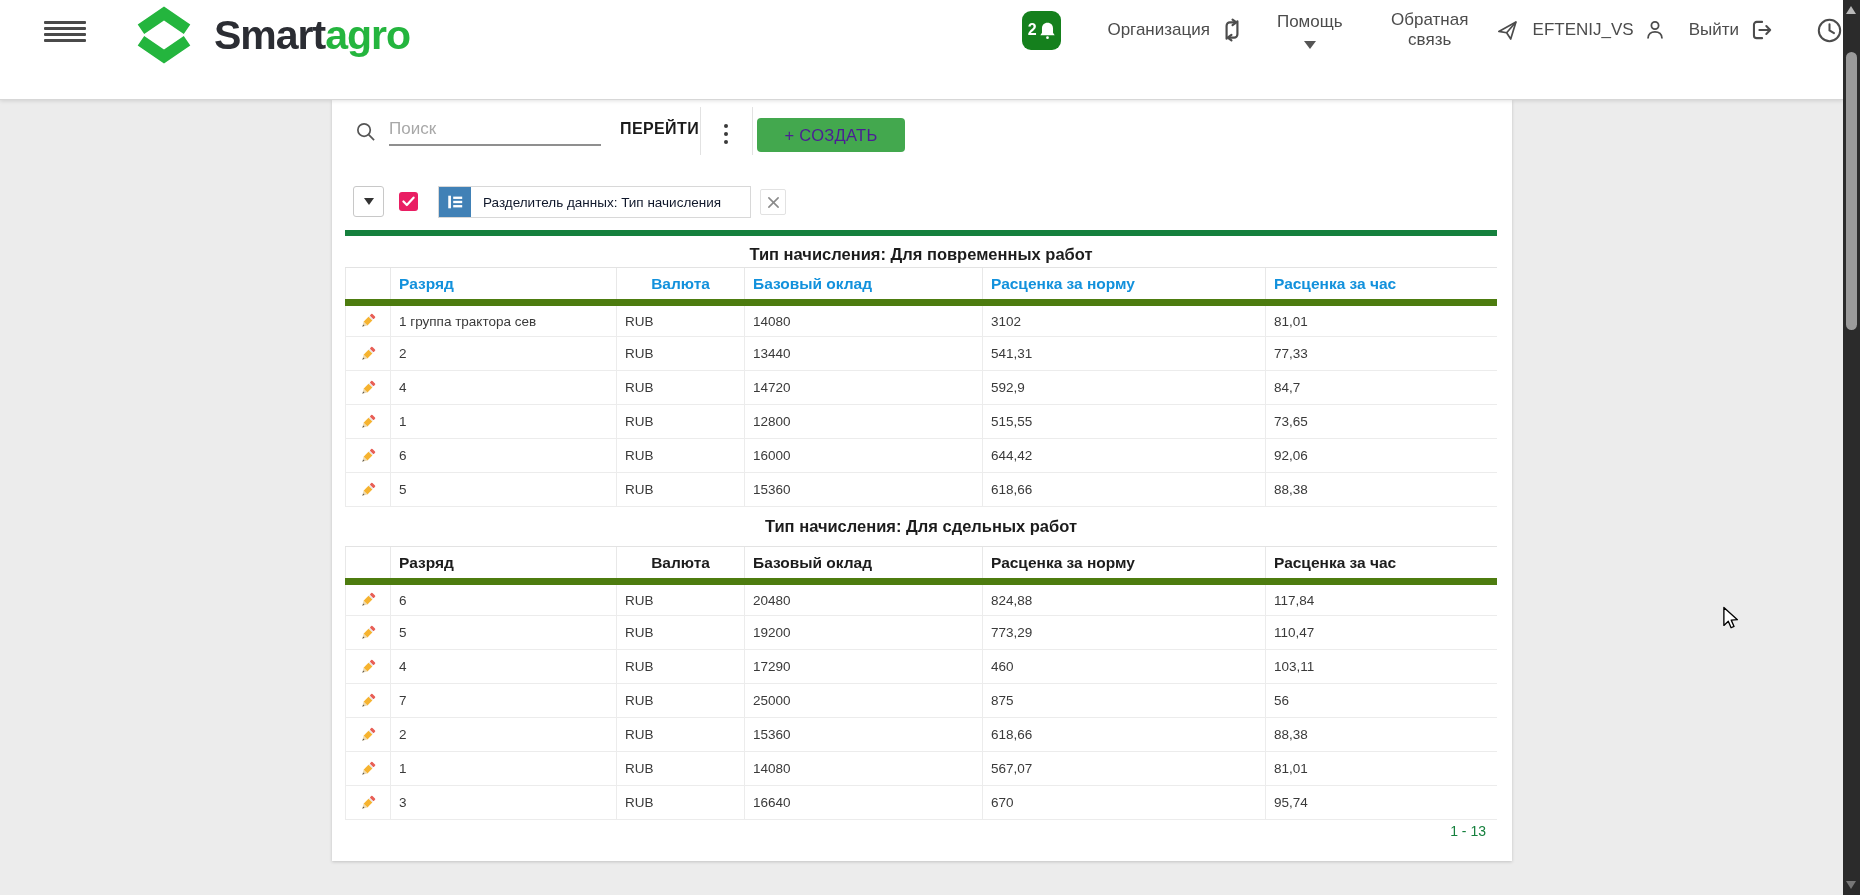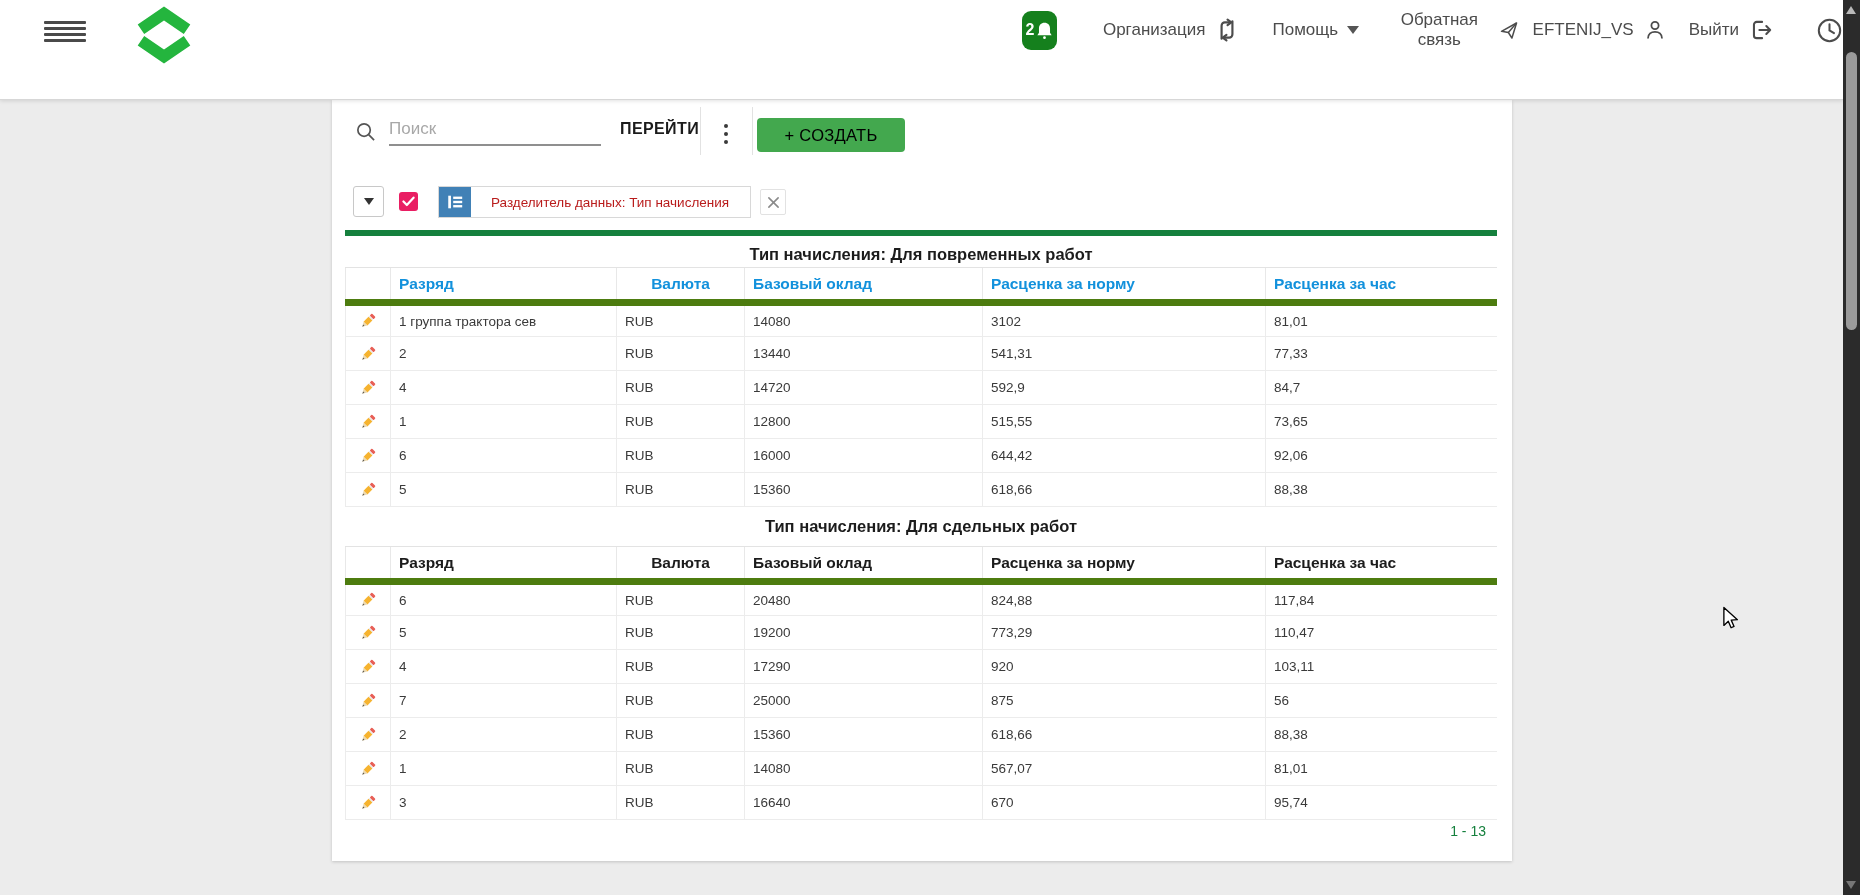--- a/index.html
+++ b/index.html
@@ -17,21 +17,21 @@
   .logo-text { font-size:41px; font-weight:bold; letter-spacing:-1px; margin-left:14px; }
   .logo-text .p1 { color:#2b2d33; }
   .logo-text .p2 { color:#24b53e; }
 
   .top-menu { position:absolute; left:1022px; top:9px; height:42px; display:flex; align-items:center; }
   .badge-btn { width:43px; height:39px; background:#15801d; border:none; border-radius:9px;
     display:flex; align-items:center; justify-content:center; gap:2px; cursor:pointer; }
   .badge-count { color:#fff; font-size:16px; font-weight:bold; }
   .menu-item { display:flex; align-items:center; gap:9px; color:#4c4c4c; font-size:17px; cursor:pointer;
     background:none; border:none; font-family:inherit; }
-  .mi-org { margin-left:46px; } .mi-help { margin-left:32px; } .mi-fb { margin-left:30px; }
+  .mi-org { margin-left:46px; } .mi-help { margin-left:32px;flex-direction:column; } .mi-fb { margin-left:30px; }
   .mi-user { margin-left:14px; } .mi-exit { margin-left:22px; } .mi-clock { margin-left:42px; }
   .caret-down { width:0; height:0; border-left:6px solid transparent; border-right:6px solid transparent;
     border-top:8px solid #555; display:inline-block; }
 
   
   .v-scrollbar { position:absolute; right:0; top:0; width:17px; height:895px; background:#2b2b2b; z-index:5; }
   .v-scrollbar .arrow-up { position:absolute; top:6px; left:3px; width:0; height:0;
     border-left:5.5px solid transparent; border-right:5.5px solid transparent; border-bottom:8px solid #b9b9b9; }
   .v-scrollbar .arrow-down { position:absolute; bottom:6px; left:3px; width:0; height:0;
     border-left:5.5px solid transparent; border-right:5.5px solid transparent; border-top:8px solid #777; }
@@ -47,33 +47,33 @@
     border-bottom:2px solid #8f8f8f; outline:none; font-size:17px; color:#333; font-family:inherit; }
   .search-input::placeholder { color:#a8a8a8; }
   .go-btn { position:absolute; left:288px; top:20px; background:none; border:none; cursor:pointer;
     font-size:16px; font-weight:bold; color:#1b1b1b; letter-spacing:.4px; font-family:inherit; }
   .tb-divider { position:absolute; top:7px; width:1px; height:48px; background:#e2e2e2; }
   .d1 { left:368px; } .d2 { left:420px; }
   .kebab-btn { position:absolute; left:378px; top:14px; width:32px; height:40px; background:none; border:none;
     cursor:pointer; display:flex; flex-direction:column; align-items:center; justify-content:center; gap:3.5px; }
   .kebab-btn .dot { width:4.5px; height:4.5px; border-radius:50%; background:#3a3a3a; }
   .create-btn { position:absolute; left:425px; top:18px; width:148px; height:34px; background:#43a84e;
-    border:none; border-radius:4px; color:#000000; font-size:16.5px; cursor:pointer; font-family:inherit; letter-spacing:.3px; }
+    border:none; border-radius:4px; color:#4c1d95; font-size:16.5px; cursor:pointer; font-family:inherit; letter-spacing:.3px; }
 
   
   .fr-drop { position:absolute; left:21px; top:86px; width:31px; height:31px; background:#fff;
     border:1px solid #c8c8c8; border-radius:3px; cursor:pointer; display:flex; align-items:center; justify-content:center; }
   .fr-drop i { width:0; height:0; border-left:5px solid transparent; border-right:5px solid transparent;
     border-top:7px solid #333; }
   .fr-check { position:absolute; left:67px; top:92px; width:19px; height:19px; background:#e91e63;
     border-radius:3px; cursor:pointer; display:flex; align-items:center; justify-content:center; }
   .break-chip { position:absolute; left:106px; top:86px; width:313px; height:32px; border:1px solid #d8d8d8;
     background:#fff; display:flex; align-items:center; }
   .break-icon { width:32px; height:30px; background:#4181b6; display:flex; align-items:center; justify-content:center; flex:0 0 32px; }
-  .break-label { font-size:13.5px; color:#b91c1c; padding-left:20px; white-space:nowrap; }
+  .break-label { font-size:13.5px; color:#0f172a; padding-left:12px; white-space:nowrap; }
   .fr-close { position:absolute; left:428px; top:89px; width:26px; height:26px; background:#fff;
     border:1px solid #e2e2e2; border-radius:2px; cursor:pointer; display:flex; align-items:center; justify-content:center; }
 
   
   .report { position:absolute; left:13px; top:130px; width:1152px; }
   .group-title { text-align:center; font-size:16.5px; font-weight:bold; color:#1c1c1c; line-height:36px; height:37px; }
   .group-title.first { border-top:6px solid #15803d; }
   .group-title.second { height:39px; line-height:39px; }
   table.grid { width:1152px; border-collapse:collapse; table-layout:fixed; }
   table.grid th { height:35px; border-top:1px solid #e3e3e3; border-bottom:7px solid #4d7c0f;
@@ -104,20 +104,21 @@
         <span></span>
     </button>
 
     <div class="logo-wrap">
       <svg width="72" height="58" viewBox="0 0 50 40">
         <g fill="none" stroke="#24b53e" stroke-width="8">
           <path d="M9 16 L25 5 L41 16"></path>
           <path d="M9 24 L25 35 L41 24"></path>
         </g>
       </svg>
+      <div class="logo-text"><span class="p1">Smart</span><span class="p2">agro</span></div>
     </div>
 
     <nav class="top-menu">
       <button class="badge-btn">
         <span class="badge-count">2</span>
         <svg width="17" height="19" viewBox="0 0 20 22">
           <path d="M10 2 c-4 0-6.5 2.8-6.5 6.6 v5 L1.6 16.6 h16.8 L16.5 13.6 v-5 C16.5 4.8 14 2 10 2 z" fill="#fff"></path>
           <circle cx="10" cy="19.4" r="1.6" fill="#fff"></circle>
         </svg>
       </button>
@@ -399,21 +400,21 @@
                     <rect x="7" y="1" width="6" height="3.4" rx="1" fill="#e85f56"></rect>
                     <rect x="7" y="4.6" width="6" height="1.6" fill="#e9e9e9"></rect>
                     <rect x="7" y="6.2" width="6" height="7.8" fill="#f6b32f"></rect>
                     <path d="M7 14 L13 14 L10 19 Z" fill="#ecd9b0"></path>
                     <path d="M9.1 16.5 L10.9 16.5 L10 19 Z" fill="#555"></path>
                   </g>
                 </svg></td>
               <td>4</td>
               <td>RUB</td>
               <td>17290</td>
-              <td>920</td>
+              <td>460</td>
               <td>103,11</td>
             </tr>
             <tr>
               <td class="edit-cell"><svg width="18" height="18" viewBox="0 0 20 20">
                   <g transform="rotate(45 10 10)">
                     <rect x="7" y="1" width="6" height="3.4" rx="1" fill="#e85f56"></rect>
                     <rect x="7" y="4.6" width="6" height="1.6" fill="#e9e9e9"></rect>
                     <rect x="7" y="6.2" width="6" height="7.8" fill="#f6b32f"></rect>
                     <path d="M7 14 L13 14 L10 19 Z" fill="#ecd9b0"></path>
                     <path d="M9.1 16.5 L10.9 16.5 L10 19 Z" fill="#555"></path>

